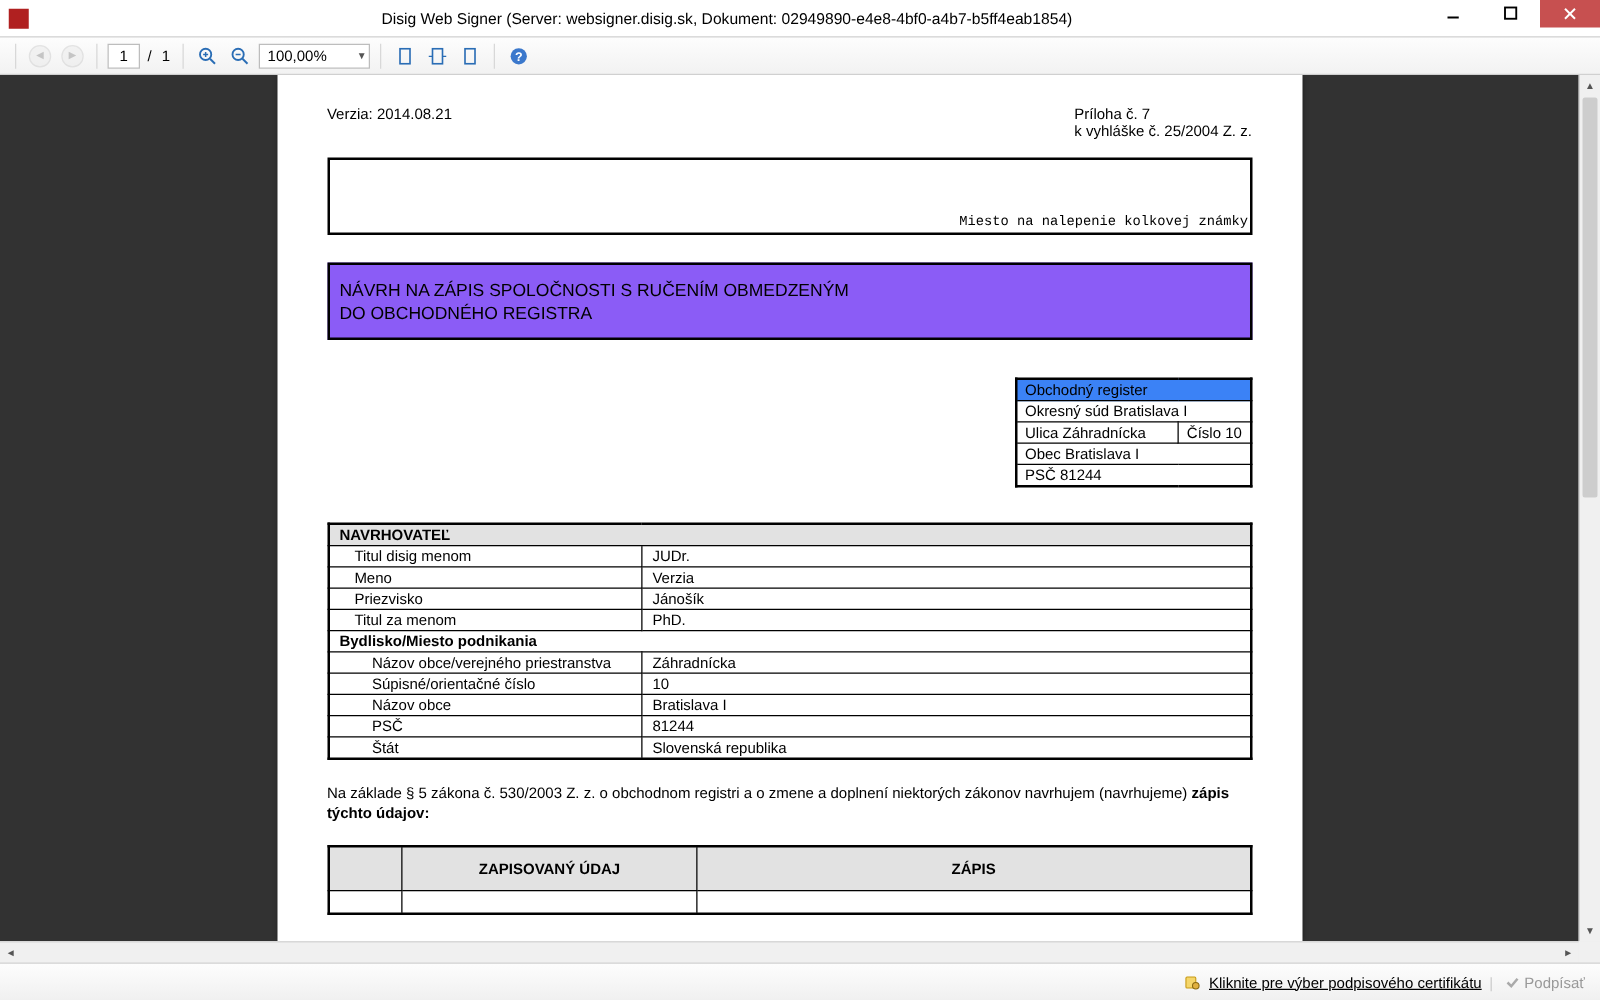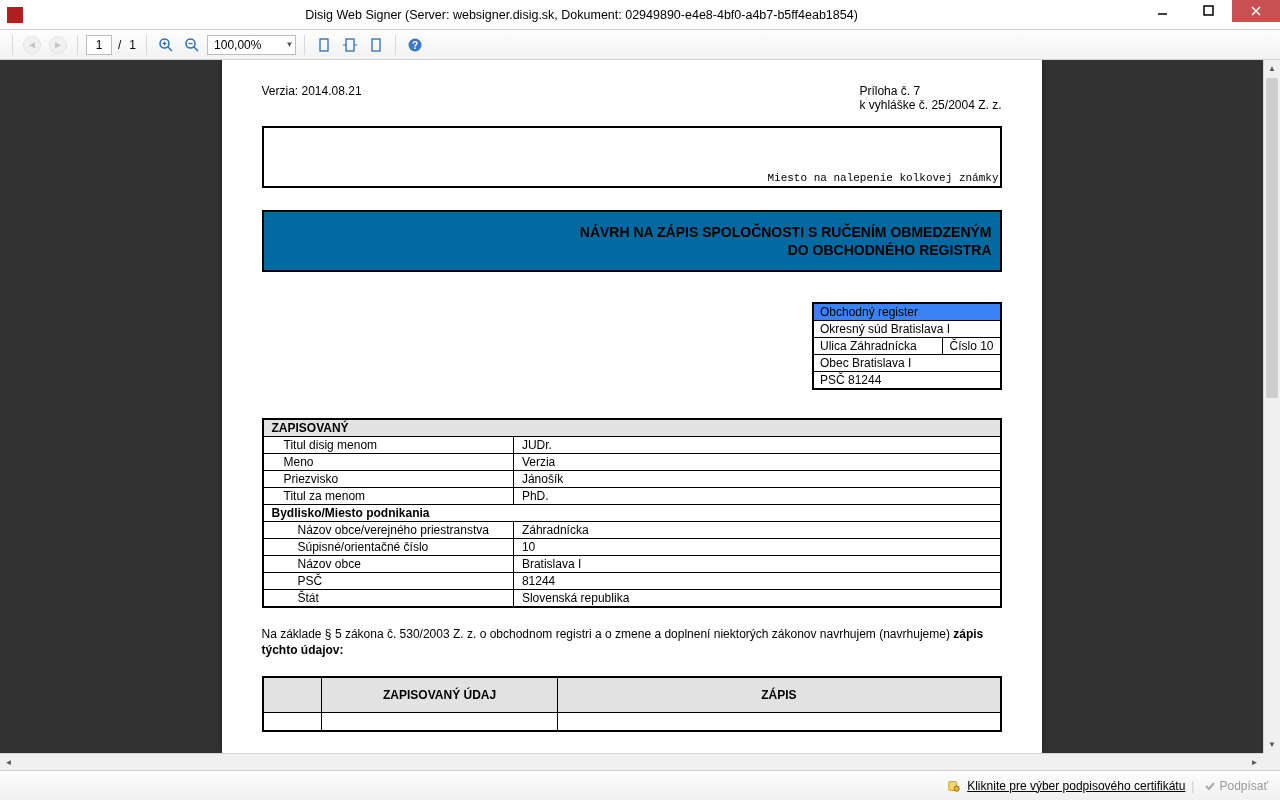--- a/index.html
+++ b/index.html
@@ -39,21 +39,21 @@
 .hscroll .left { left: 0; }
 .hscroll .right { right: 0; }
 .scroll-corner { position: absolute; right: 0; bottom: 0; width: 17px; height: 17px; background: #f0f0f0; }
 
 
 .page { width: 820px; background: #fff; margin-top: 0; box-shadow: 0 0 4px rgba(0,0,0,0.5); font-family: Arial, sans-serif; color: #000; font-size: 12px; }
 .page-inner { padding: 24px 40px; }
 .doc-header { display: flex; justify-content: space-between; font-size: 12px; margin-bottom: 14px; }
 .stampbox { border: 2px solid #000; height: 62px; position: relative; margin-bottom: 22px; }
 .stampbox .stmp-text { position: absolute; right: 1px; bottom: 2px; font-size: 11px; font-family: Liberation Mono, monospace; }
-.titlebox { border: 2px solid #000; background: #0369a1; text-align: right; font-weight: bold; padding: 12px 8px; font-size: 14px; margin-bottom: 30px; }
+.titlebox { border: 2px solid #000; background: #8b5cf6; text-align: left; font-weight: normal; padding: 12px 8px; font-size: 14px; margin-bottom: 30px; }
 .titlebox .line2 { margin-top: 2px; }
 
 .reg-table { margin-left: auto; border: 2px solid #000; border-collapse: collapse; font-size: 12px; margin-bottom: 28px; }
 .reg-table td { border: 1px solid #000; padding: 1px 6px; }
 .reg-table .hdr { background: #3b82f6; font-weight: normal; margin-left: 40px; }
 
 .nav-table { width: 100%; border: 2px solid #000; border-collapse: collapse; font-size: 12px; margin-bottom: 18px; }
 .nav-table td { border: 1px solid #000; padding: 1px 8px; }
 .nav-table .shdr { background: #e2e2e2; font-weight: bold; }
 .nav-table .ind { padding-left: 20px; }
@@ -193,21 +193,21 @@
               </tr>
           <tr>
                 <td colspan="2">PSČ 81244</td>
               </tr>
         </tbody>
           </table>
 
         <table class="nav-table">
           <tbody>
               <tr>
-                <td class="shdr" colspan="2">ZAPISOVANÝ</td>
+                <td class="shdr" colspan="2">NAVRHOVATEĽ</td>
               </tr>
           <tr>
                 <td class="ind" style="width:34%">Titul disig menom</td>
                 <td>JUDr.</td>
               </tr>
           <tr>
                 <td class="ind">Meno</td>
                 <td>Verzia</td>
               </tr>
           <tr>

